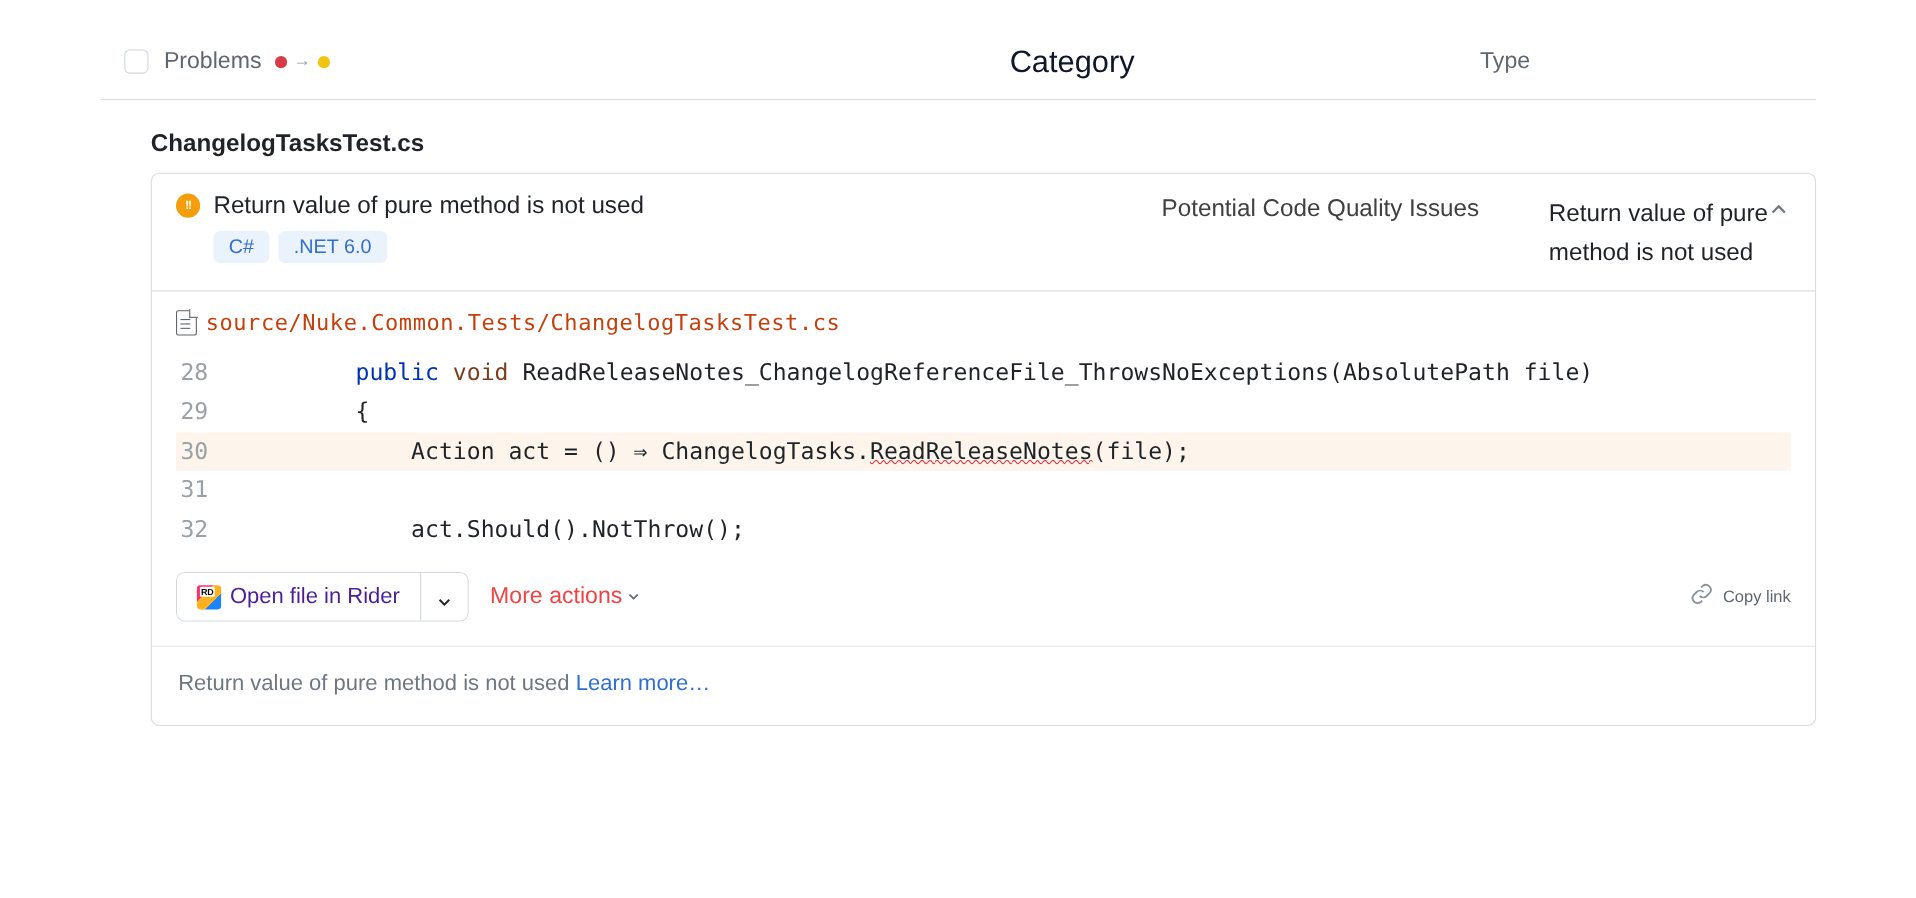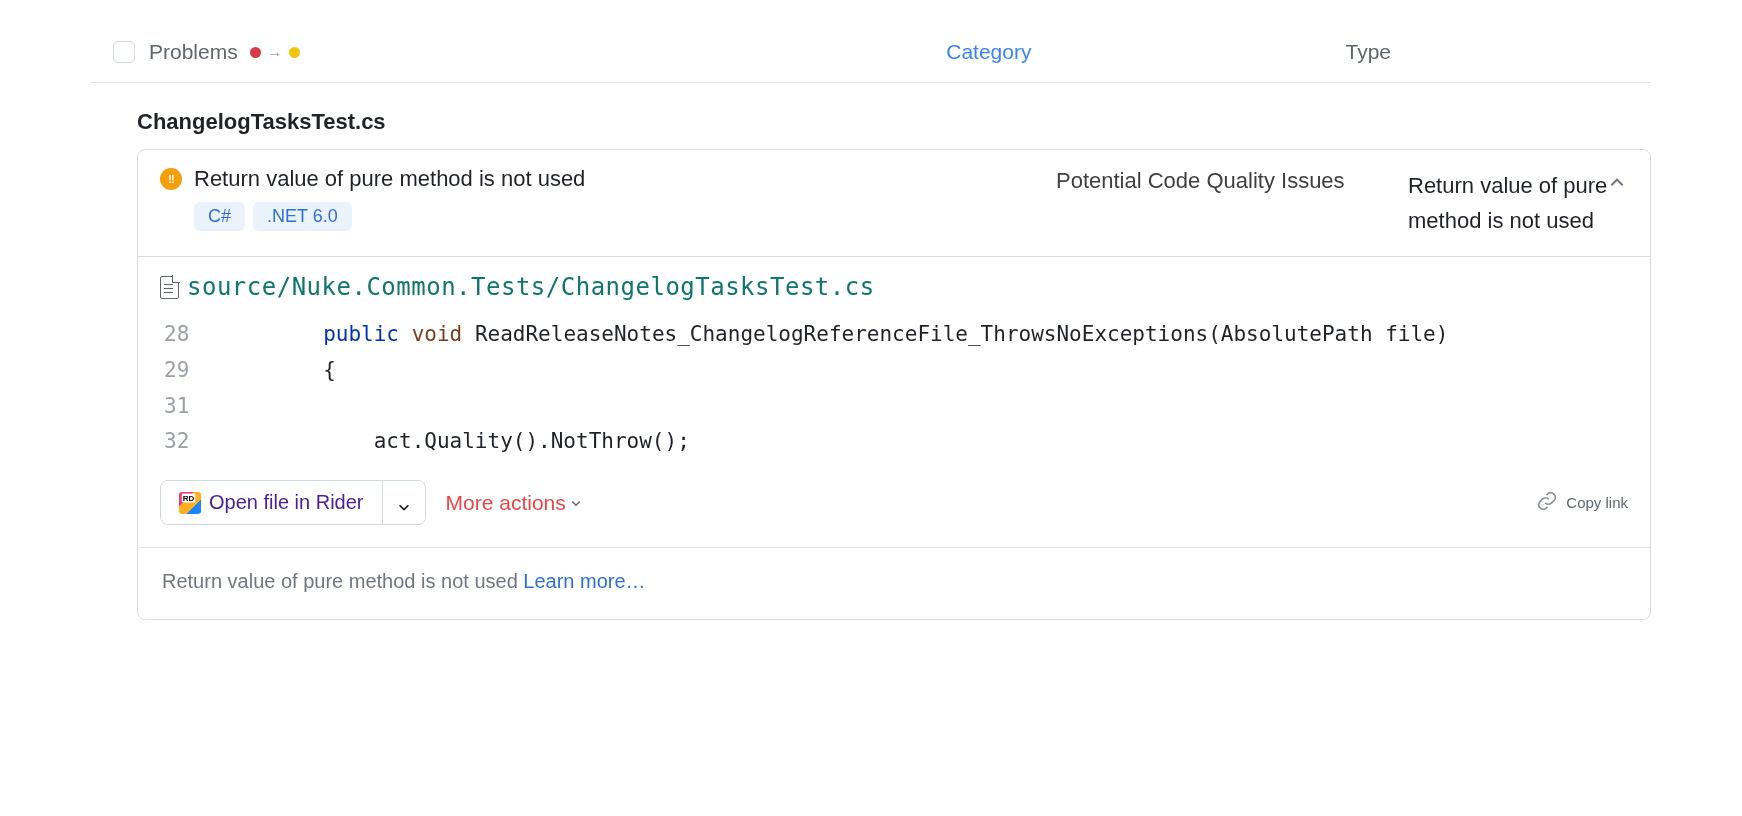--- a/index.html
+++ b/index.html
@@ -38,21 +38,21 @@
 .sev-dots {
   display: inline-flex;
   align-items: center;
   gap: 6px;
   margin-left: 2px;
 }
 .dot { width: 11px; height: 11px; border-radius: 50%; display:inline-block; }
 .dot-red { background: #d73a49; }
 .dot-yellow { background: #f1c40f; }
 .arrow-sep { color: #9aa0a6; font-size: 16px; }
-.header-cat { color: #3b82f6; font-size: 21px; margin-left: auto; padding-right: 300px; }
+.header-cat { color: #0f172a; font-size: 28px; margin-left: auto; padding-right: 300px; }
 .header-type { color: #5e6670; font-size: 21px; padding-right: 260px; }
 
 
 .filename {
   font-weight: 700;
   font-size: 22px;
   padding: 26px 0 14px 46px;
 }
 
 
@@ -143,22 +143,22 @@
   content: ""; position: absolute; top: -1.6px; right: -1.6px;
   width: 7px; height: 7px; border-left:1.6px solid #5e6670; border-bottom:1.6px solid #5e6670;
   background:#fff;
 }
 .file-icon-lines::after {
   content:""; position:absolute; left:3px; top:7px; width:9px; height:1.5px;
   background:#5e6670; box-shadow: 0 4px 0 #5e6670, 0 8px 0 #5e6670;
 }
 .filepath {
   font-family: ui-monospace, SFMono-Regular, Menlo, Consolas, monospace;
-  color: #0f766e;
-  font-size: 24px;
+  color: #c2410c;
+  font-size: 20px;
   letter-spacing: 0.5px;
   cursor: pointer;
 }
 
 
 .code-block {
   font-family: ui-monospace, SFMono-Regular, Menlo, Consolas, monospace;
   font-size: 21px;
   line-height: 1.7;
 }
@@ -299,27 +299,31 @@
       </div>
       <div class="code-block" id="code-block">
           <div class="code-line">
             <span class="lineno">28</span>
             <span class="code-text"><span>        </span><span class="kw">public</span><span> </span><span class="kw2">void</span><span> ReadReleaseNotes_ChangelogReferenceFile_ThrowsNoExceptions(AbsolutePath file)</span></span>
           </div>
           <div class="code-line">
             <span class="lineno">29</span>
             <span class="code-text"><span>        {</span></span>
           </div>
+          <div class="code-line hl">
+            <span class="lineno">30</span>
+            <span class="code-text"><span>            Action act = () ⇒ ChangelogTasks.</span><span class="squiggle">ReadReleaseNotes</span><span>(file);</span></span>
+          </div>
           <div class="code-line">
             <span class="lineno">31</span>
             <span class="code-text"><span></span></span>
           </div>
           <div class="code-line">
             <span class="lineno">32</span>
-            <span class="code-text"><span>            act.Quality().NotThrow();</span></span>
+            <span class="code-text"><span>            act.Should().NotThrow();</span></span>
           </div>
         </div>
     </div>
 
     <div class="action-bar">
       <div class="btn-group">
         <div class="btn">
           <span class="rider-icon"></span>
           <span>Open file in Rider</span>
         </div>

